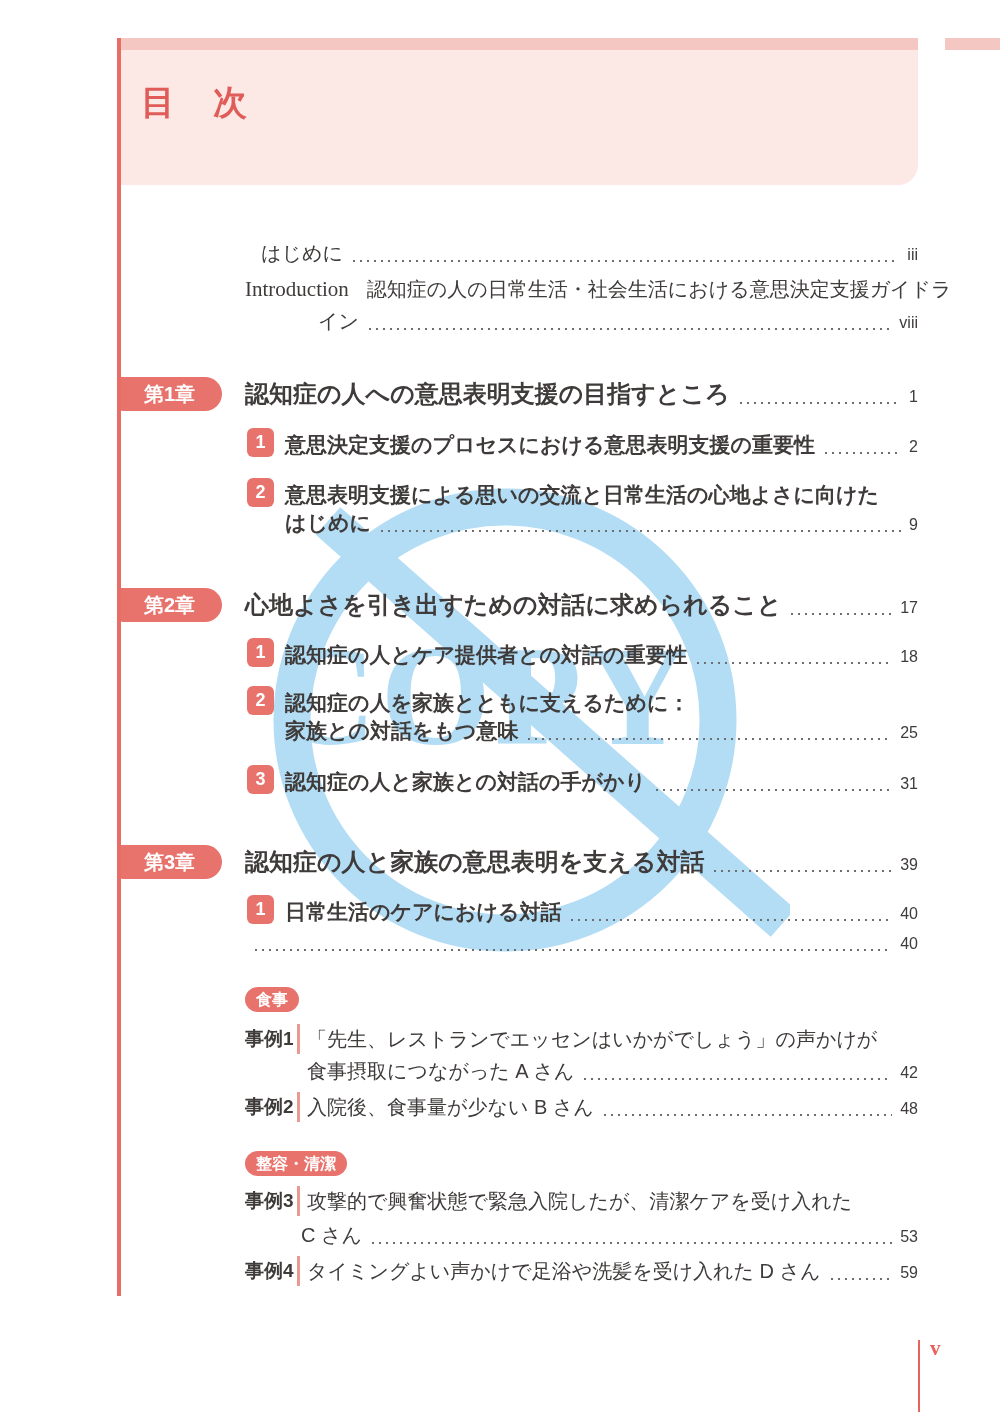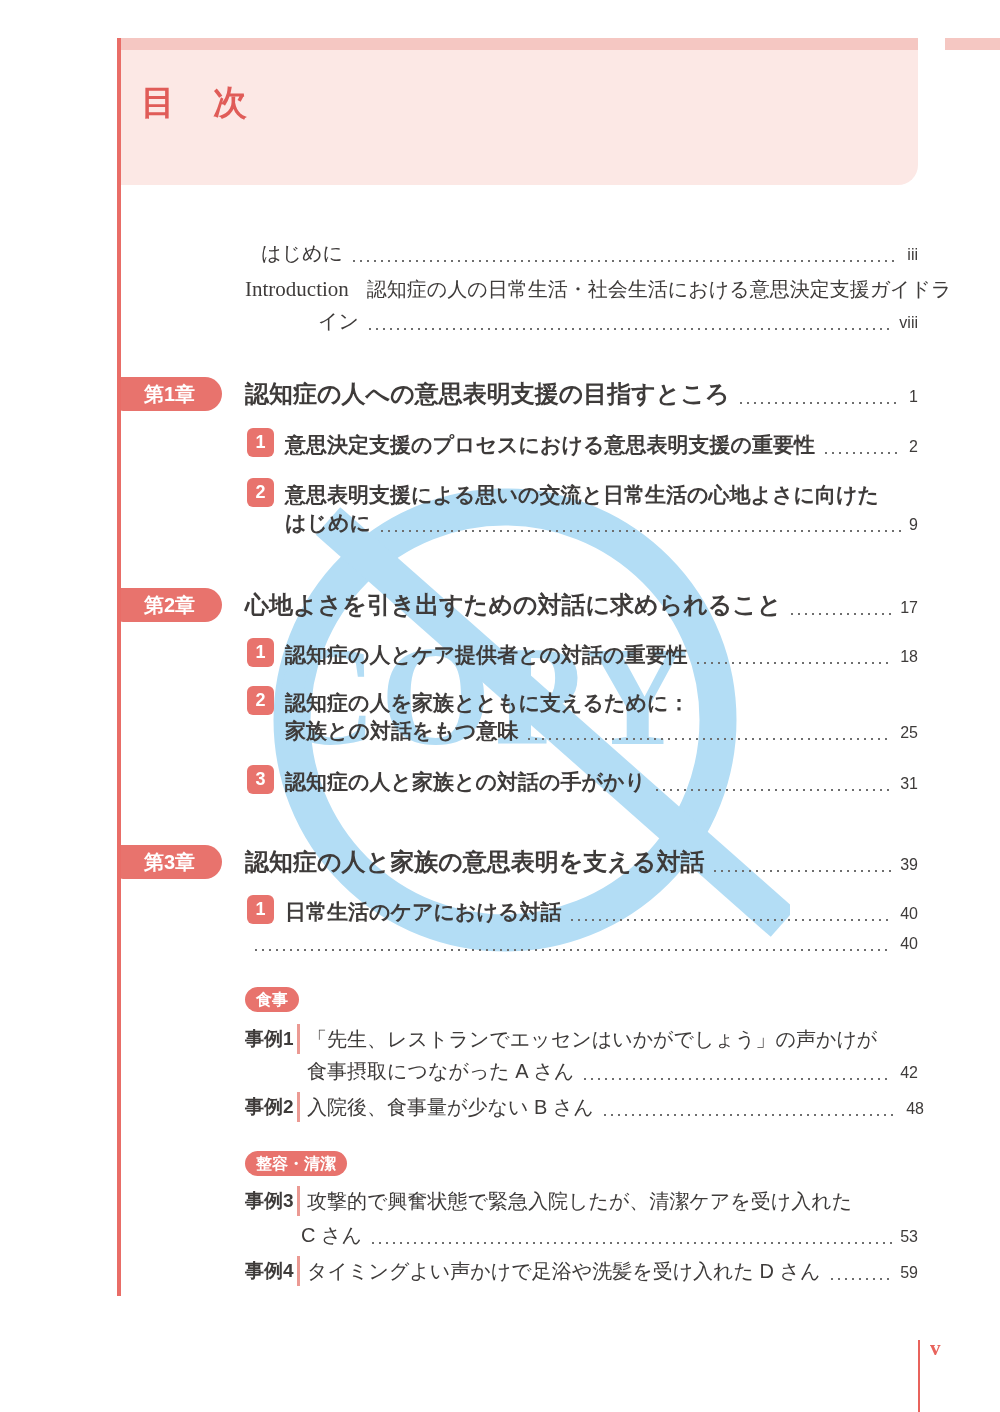--- a/index.html
+++ b/index.html
@@ -149,21 +149,21 @@
 <div class="row plain-row case-row" style="left:245px;top:1024px;">
   <span class="case-label">事例1</span>
   <span class="case-sep"></span>
   <span class="txt">「先生、レストランでエッセンはいかがでしょう」の声かけが</span>
 </div>
 <div class="row plain-row" style="left:307px;top:1056px;right:82px;">
   <span class="txt">食事摂取につながった A さん</span>
   <span class="leader"></span>
   <span class="pageref">42</span>
 </div>
-<div class="row plain-row case-row" style="left:245px;top:1092px;right:76px;">
+<div class="row plain-row case-row" style="left:245px;top:1092px;right:82px;">
   <span class="case-label">事例2</span>
   <span class="case-sep"></span>
   <span class="txt">入院後、食事量が少ない B さん</span>
   <span class="leader"></span>
   <span class="pageref">48</span>
 </div>
 
 <div class="pill-badge" style="left:245px;top:1151px;">整容・清潔</div>
 <div class="row plain-row case-row" style="left:245px;top:1186px;">
   <span class="case-label">事例3</span>

